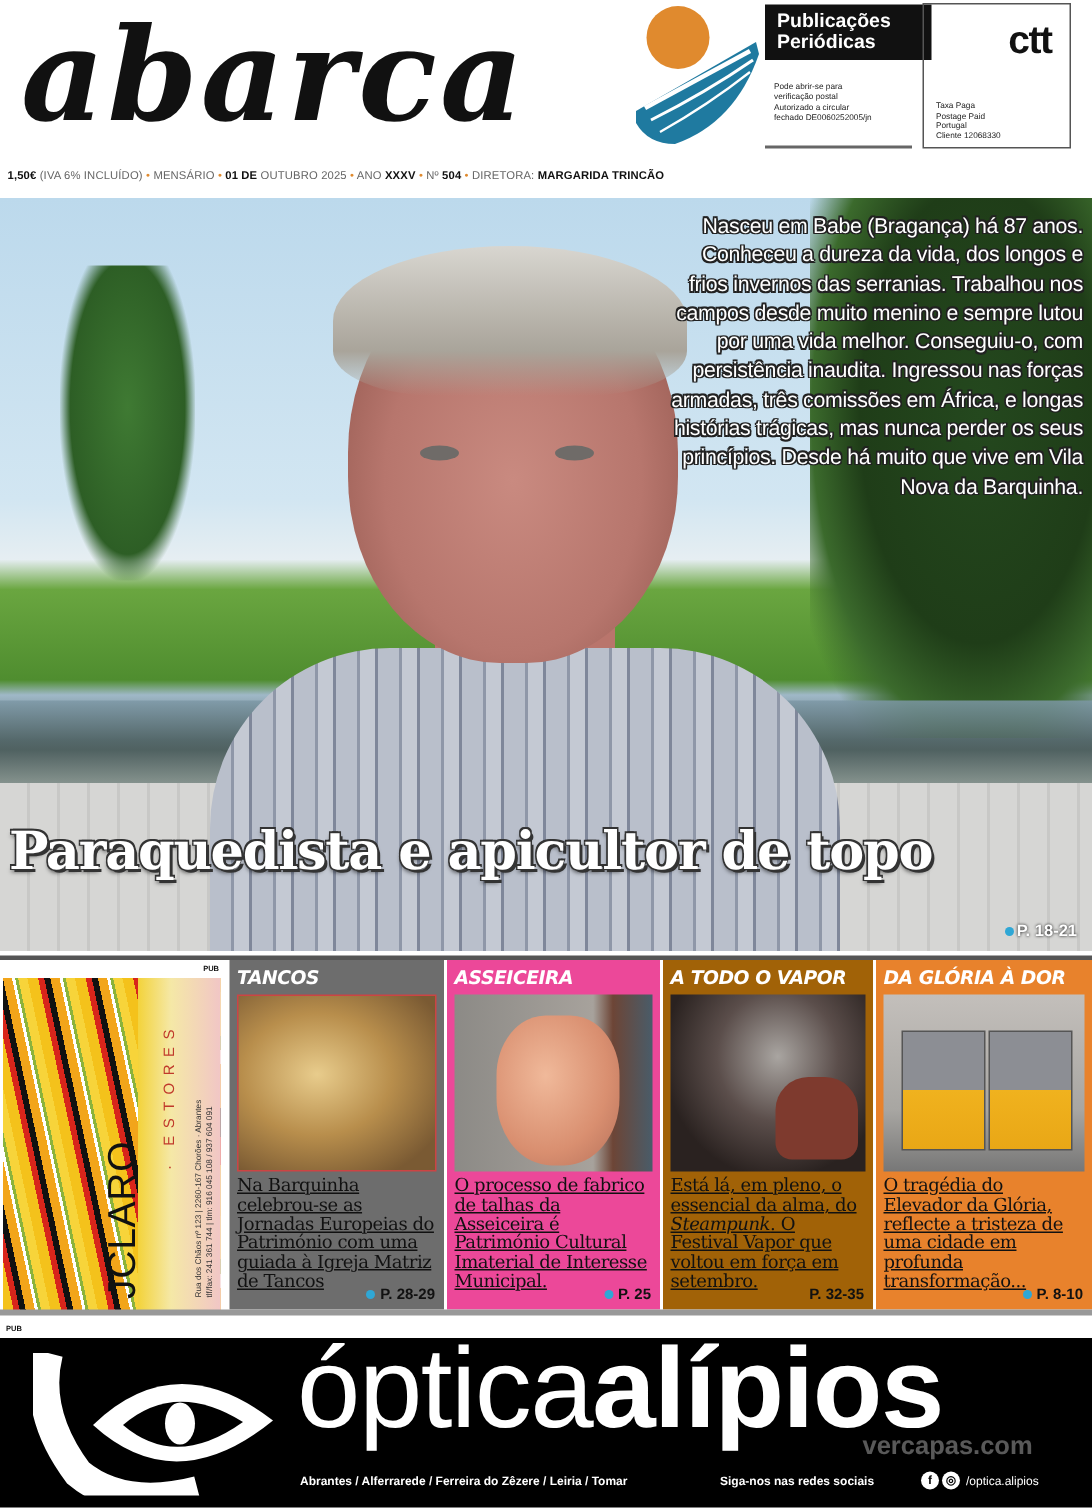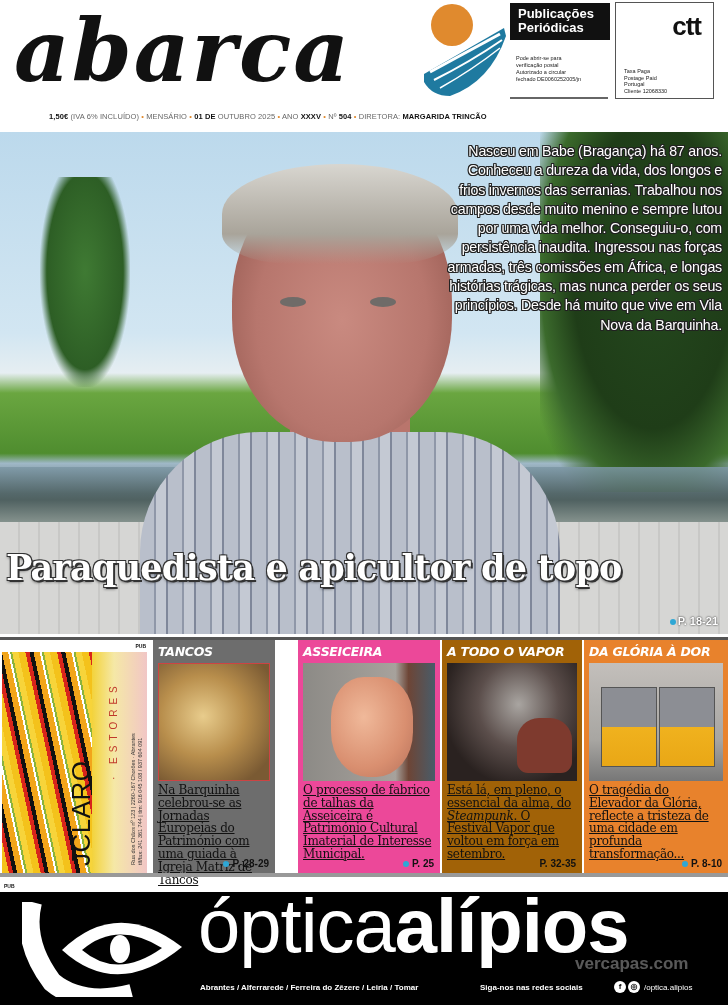--- a/index.html
+++ b/index.html
@@ -3,27 +3,27 @@
 <meta charset="utf-8">
 <style>
   * { box-sizing: border-box; margin: 0; padding: 0; }
   body { width: 728px; height: 1005px; background: #fff; position: relative; overflow: hidden; font-family: "Liberation Sans", sans-serif; }
 
   
   .masthead { position: absolute; left: 0; top: 0; width: 728px; height: 130px; background: #fff; }
   .logo-text { position: absolute; left: 14px; top: 8px; font-family: "DejaVu Serif", serif; font-style: italic; font-weight: bold; font-size: 86px; letter-spacing: 2px; color: #111; line-height: 1; }
   .logo-sun { position: absolute; left: 431px; top: 4px; width: 42px; height: 42px; border-radius: 50%; background: #e08a2e; }
   .logo-boat { position: absolute; left: 420px; top: 22px; width: 88px; height: 78px; }
-  .pub-box { position: absolute; left: 510px; top: 3px; width: 100px; height: 37px; background: #111; color: #fff; font-size: 13px; line-height: 14px; padding: 4px 0 0 8px; font-weight: bold; }
+  .pub-box { position: absolute; left: 510px; top: 3px; width: 111px; height: 37px; background: #111; color: #fff; font-size: 13px; line-height: 14px; padding: 4px 0 0 8px; font-weight: bold; }
   .pub-note { position: absolute; left: 516px; top: 55px; font-size: 5.5px; line-height: 7px; color: #222; width: 92px; }
   .pub-rule { position: absolute; left: 510px; top: 97px; width: 98px; height: 2px; background: #666; }
   .ctt-box { position: absolute; left: 615px; top: 2px; width: 99px; height: 97px; border: 1.5px solid #555; }
   .ctt-logo { position: absolute; right: 12px; top: 8px; font-size: 26px; font-weight: bold; color: #111; letter-spacing: -1px; }
   .ctt-note { position: absolute; left: 8px; top: 65px; font-size: 5.5px; line-height: 6.5px; color: #222; }
-  .info-line { position: absolute; left: 5px; top: 112px; font-size: 7.5px; color: #666; white-space: nowrap; letter-spacing: 0.1px; margin-left: 44px; }
+  .info-line { position: absolute; left: 5px; top: 112px; font-size: 7.5px; color: #666; white-space: nowrap; letter-spacing: 0.1px; }
   .info-line b { color: #111; }
   .info-line .dot { color: #e08a2e; }
 
   
   .hero { position: absolute; left: 0; top: 132px; width: 728px; height: 502px; overflow: hidden;
     background: linear-gradient(180deg, #bcd9ec 0%, #d2e6f2 40%, #e6eef2 48%, #6aa640 52%, #4f8d2f 64%, #9fb8c7 66%, #54676a 72%, #bfc2c4 78%, #d7d7d6 100%); }
   .tree-left { position: absolute; left: 40px; top: 45px; width: 90px; height: 210px; background: radial-gradient(ellipse at 50% 45%, #3f7a33 0%, #2d5e25 60%, transparent 72%); }
   .tree-right { position: absolute; left: 540px; top: 0; width: 188px; height: 360px; background: radial-gradient(ellipse at 60% 40%, #24481e 0%, #1f3d18 50%, #3b6a2c 70%, transparent 85%); }
   .pond { position: absolute; left: 0; top: 335px; width: 728px; height: 55px; background: linear-gradient(180deg, #7d98a6 0%, #4b5d5c 60%, #7b8a84 100%); opacity: 0.85; }
   .paving { position: absolute; left: 0; top: 390px; width: 728px; height: 112px; background: repeating-linear-gradient(90deg, #d6d6d4 0 18px, #c8c8c6 18px 20px); }
@@ -54,21 +54,21 @@
   .ad-brand-sub { position: absolute; left: 120px; top: 100px; transform: rotate(-90deg); transform-origin: left top; white-space: nowrap; font-size: 10px; color: #c0392b; letter-spacing: 5px; }
   .ad-address { position: absolute; left: 130px; top: 225px; transform: rotate(-90deg); transform-origin: left top; white-space: nowrap; font-size: 5.5px; line-height: 7px; color: #333; }
 
   .teaser { position: absolute; top: 0; height: 233px; padding: 4px 5px; }
   .teaser .t-head { font-family: "DejaVu Sans", sans-serif; font-weight: bold; font-style: italic; font-size: 12.5px; color: #fff; white-space: nowrap; letter-spacing: -0.3px; height: 18px; }
   .teaser .t-photo { width: 100%; height: 118px; margin-top: 1px; position: relative; overflow: hidden; }
   .teaser .t-text { font-family: "DejaVu Serif", serif; font-size: 12px; line-height: 12.8px; color: #111; margin-top: 3px; letter-spacing: -0.3px; text-decoration: underline; }
   .teaser .t-page { position: absolute; right: 6px; bottom: 4px; font-weight: bold; font-size: 10px; color: #111; }
   .teaser .t-page .dot { display: inline-block; width: 6px; height: 6px; border-radius: 50%; background: #2fa7d5; margin-right: 3px; vertical-align: middle; }
 
-  .t-tancos { left: 153px; width: 122px; background: #6d6d6d; }
+  .t-tancos { left: 153px; width: 143px; background: #6d6d6d; }
   .t-tancos .t-photo { background: radial-gradient(ellipse at 40% 45%, #e8cc8c 0%, #b88e4c 45%, #7a5a33 85%); border: 1px solid #c44; }
   .t-tancos .t-text { color: #111; }
   .t-asseic { left: 298px; width: 142px; background: #ec4899; }
   .t-asseic .t-photo { background: linear-gradient(90deg, #8c8a86 0%, #a7a29c 70%, #6d4536 80%, #495c69 100%); }
   .t-asseic .pot { position: absolute; left: 28px; top: 14px; width: 82px; height: 100px; border-radius: 40% 40% 45% 45%; background: radial-gradient(ellipse at 40% 40%, #f0b99a 0%, #d98f70 60%, #b5705a 100%); }
   .t-vapor { left: 442px; width: 140px; background: #a16207; }
   .t-vapor .t-photo { background: radial-gradient(ellipse at 55% 35%, #a9a5a1 0%, #5b4e4b 40%, #2a2220 75%); }
   .t-vapor .figure { position: absolute; left: 70px; top: 55px; width: 55px; height: 55px; border-radius: 40% 40% 20% 20%; background: #7e3a2e; }
   .t-gloria { left: 584px; width: 144px; background: #e8822c; }
   .t-gloria .t-photo { background: linear-gradient(180deg, #c3bfbb 0%, #a8a6a2 65%, #777 100%); }

